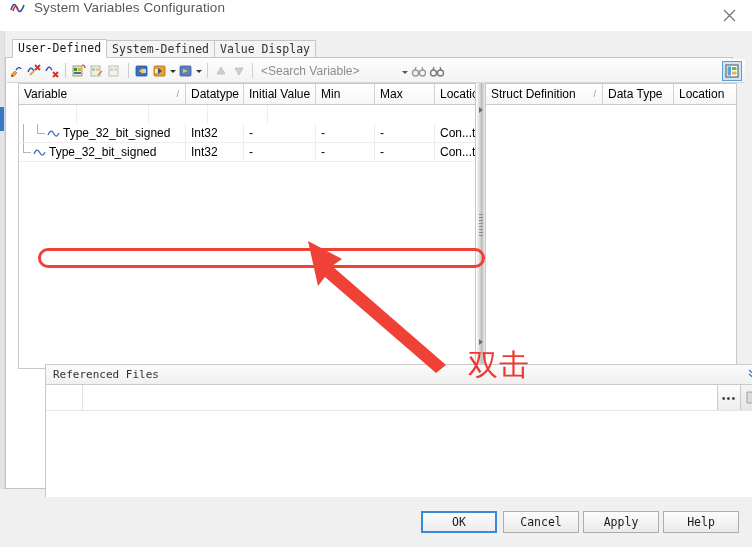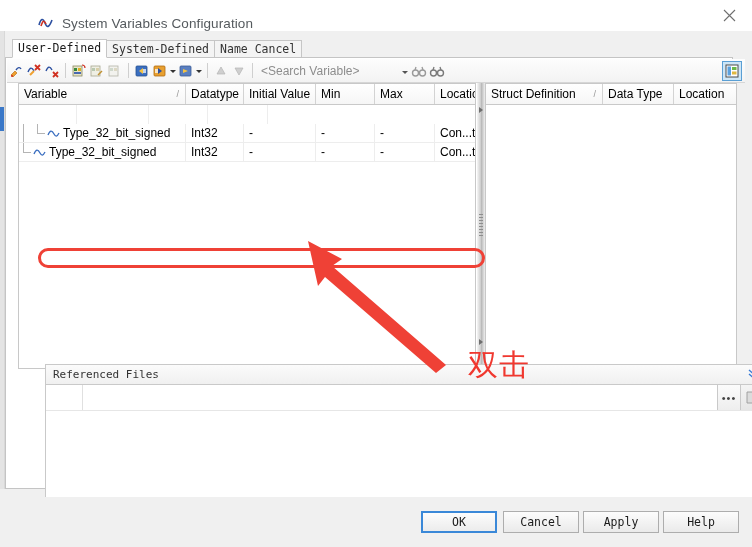--- a/index.html
+++ b/index.html
@@ -15,24 +15,23 @@
     color: #000000;
     overflow: hidden;
     position: relative;
   }
 
   
   .titlebar {
     height: 31px;
     background: #ffffff;
     display: flex;
-    align-items: flex-end;
+    align-items: flex-start;
     position: relative;
     border-bottom: 1px solid #ffffff;
-    margin-left: 28px;
   }
   .titlebar-icon {
     width: 16px;
     height: 16px;
     margin-left: 10px;
     margin-right: 8px;
     position: relative;
     flex: none;
   }
   .title-text {
@@ -549,21 +548,21 @@
 </div>
 
 <div class="window-body">
 
   <div class="left-edge-strip"></div>
   <div class="left-accent"></div>
 
   <div class="tabstrip">
     <div class="tab active">User-Defined</div>
     <div class="tab inactive">System-Defined</div>
-    <div class="tab inactive">Name Cancel</div>
+    <div class="tab inactive">Value Display</div>
   </div>
 
   <div class="client">
 
     <div class="toolbar">
       <span class="tb-icon">
         <svg width="16" height="16" viewBox="0 0 16 16">
           <path d="M3,12 L7,8 L9,10 L5,14 Z" fill="#f0a030" stroke="#b06a10" stroke-width="0.6"></path>
           <path d="M8,7 C10,4 12,4 13,6" stroke="#2b4fa0" stroke-width="1.4" fill="none"></path>
           <circle cx="4" cy="13" r="1" fill="#d03020"></circle>

